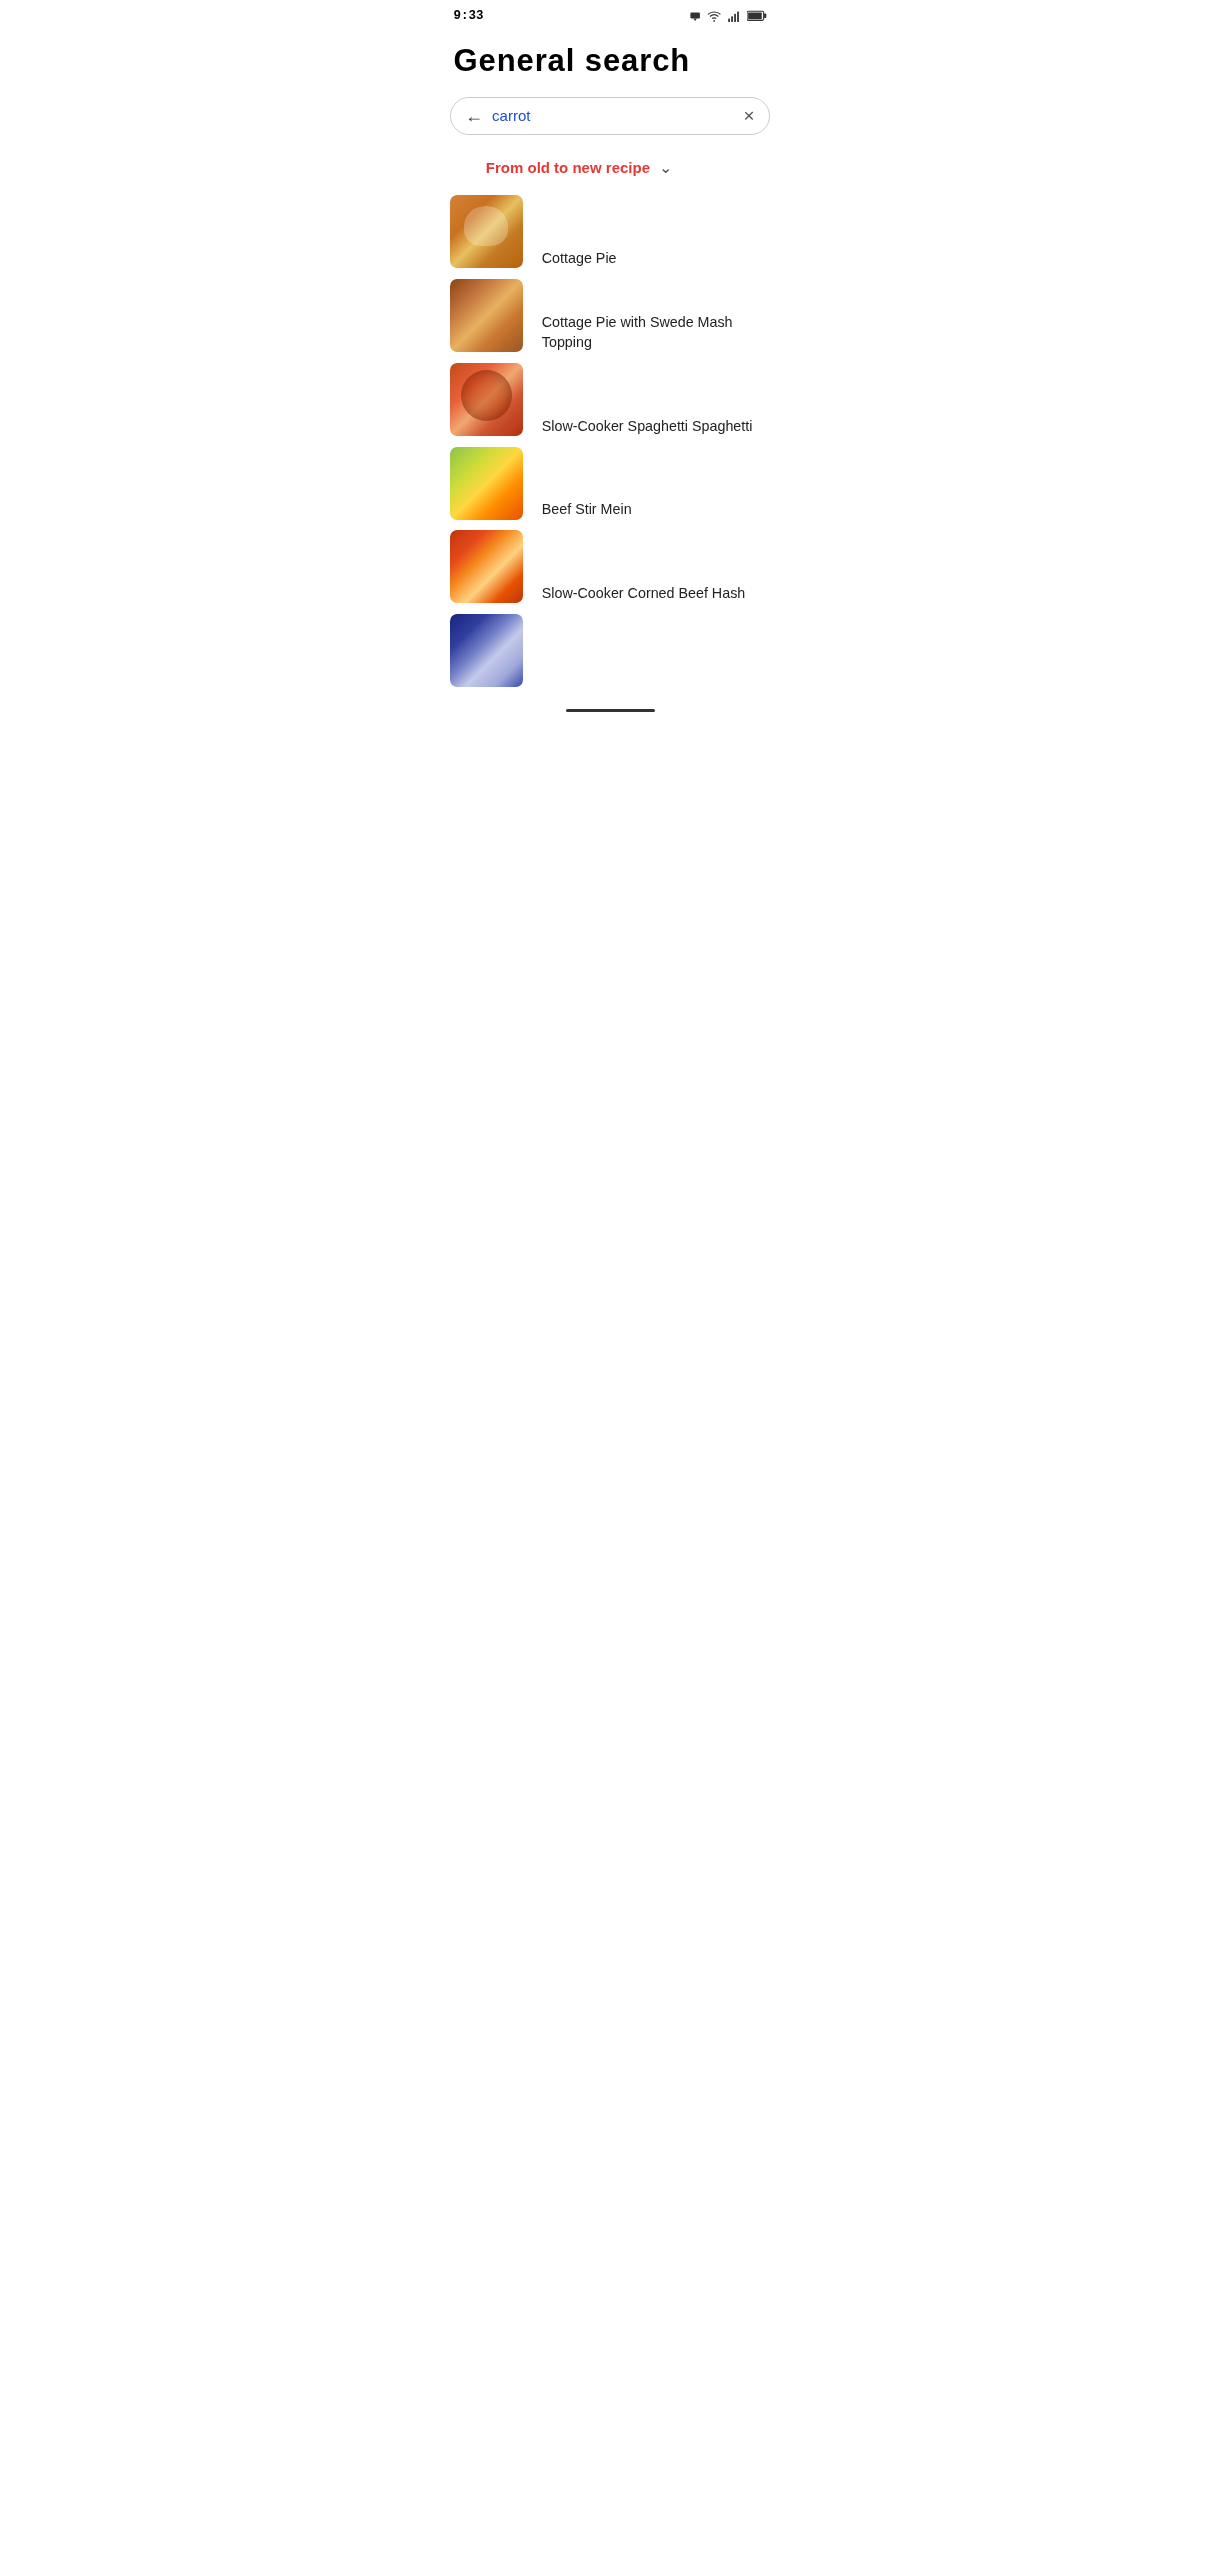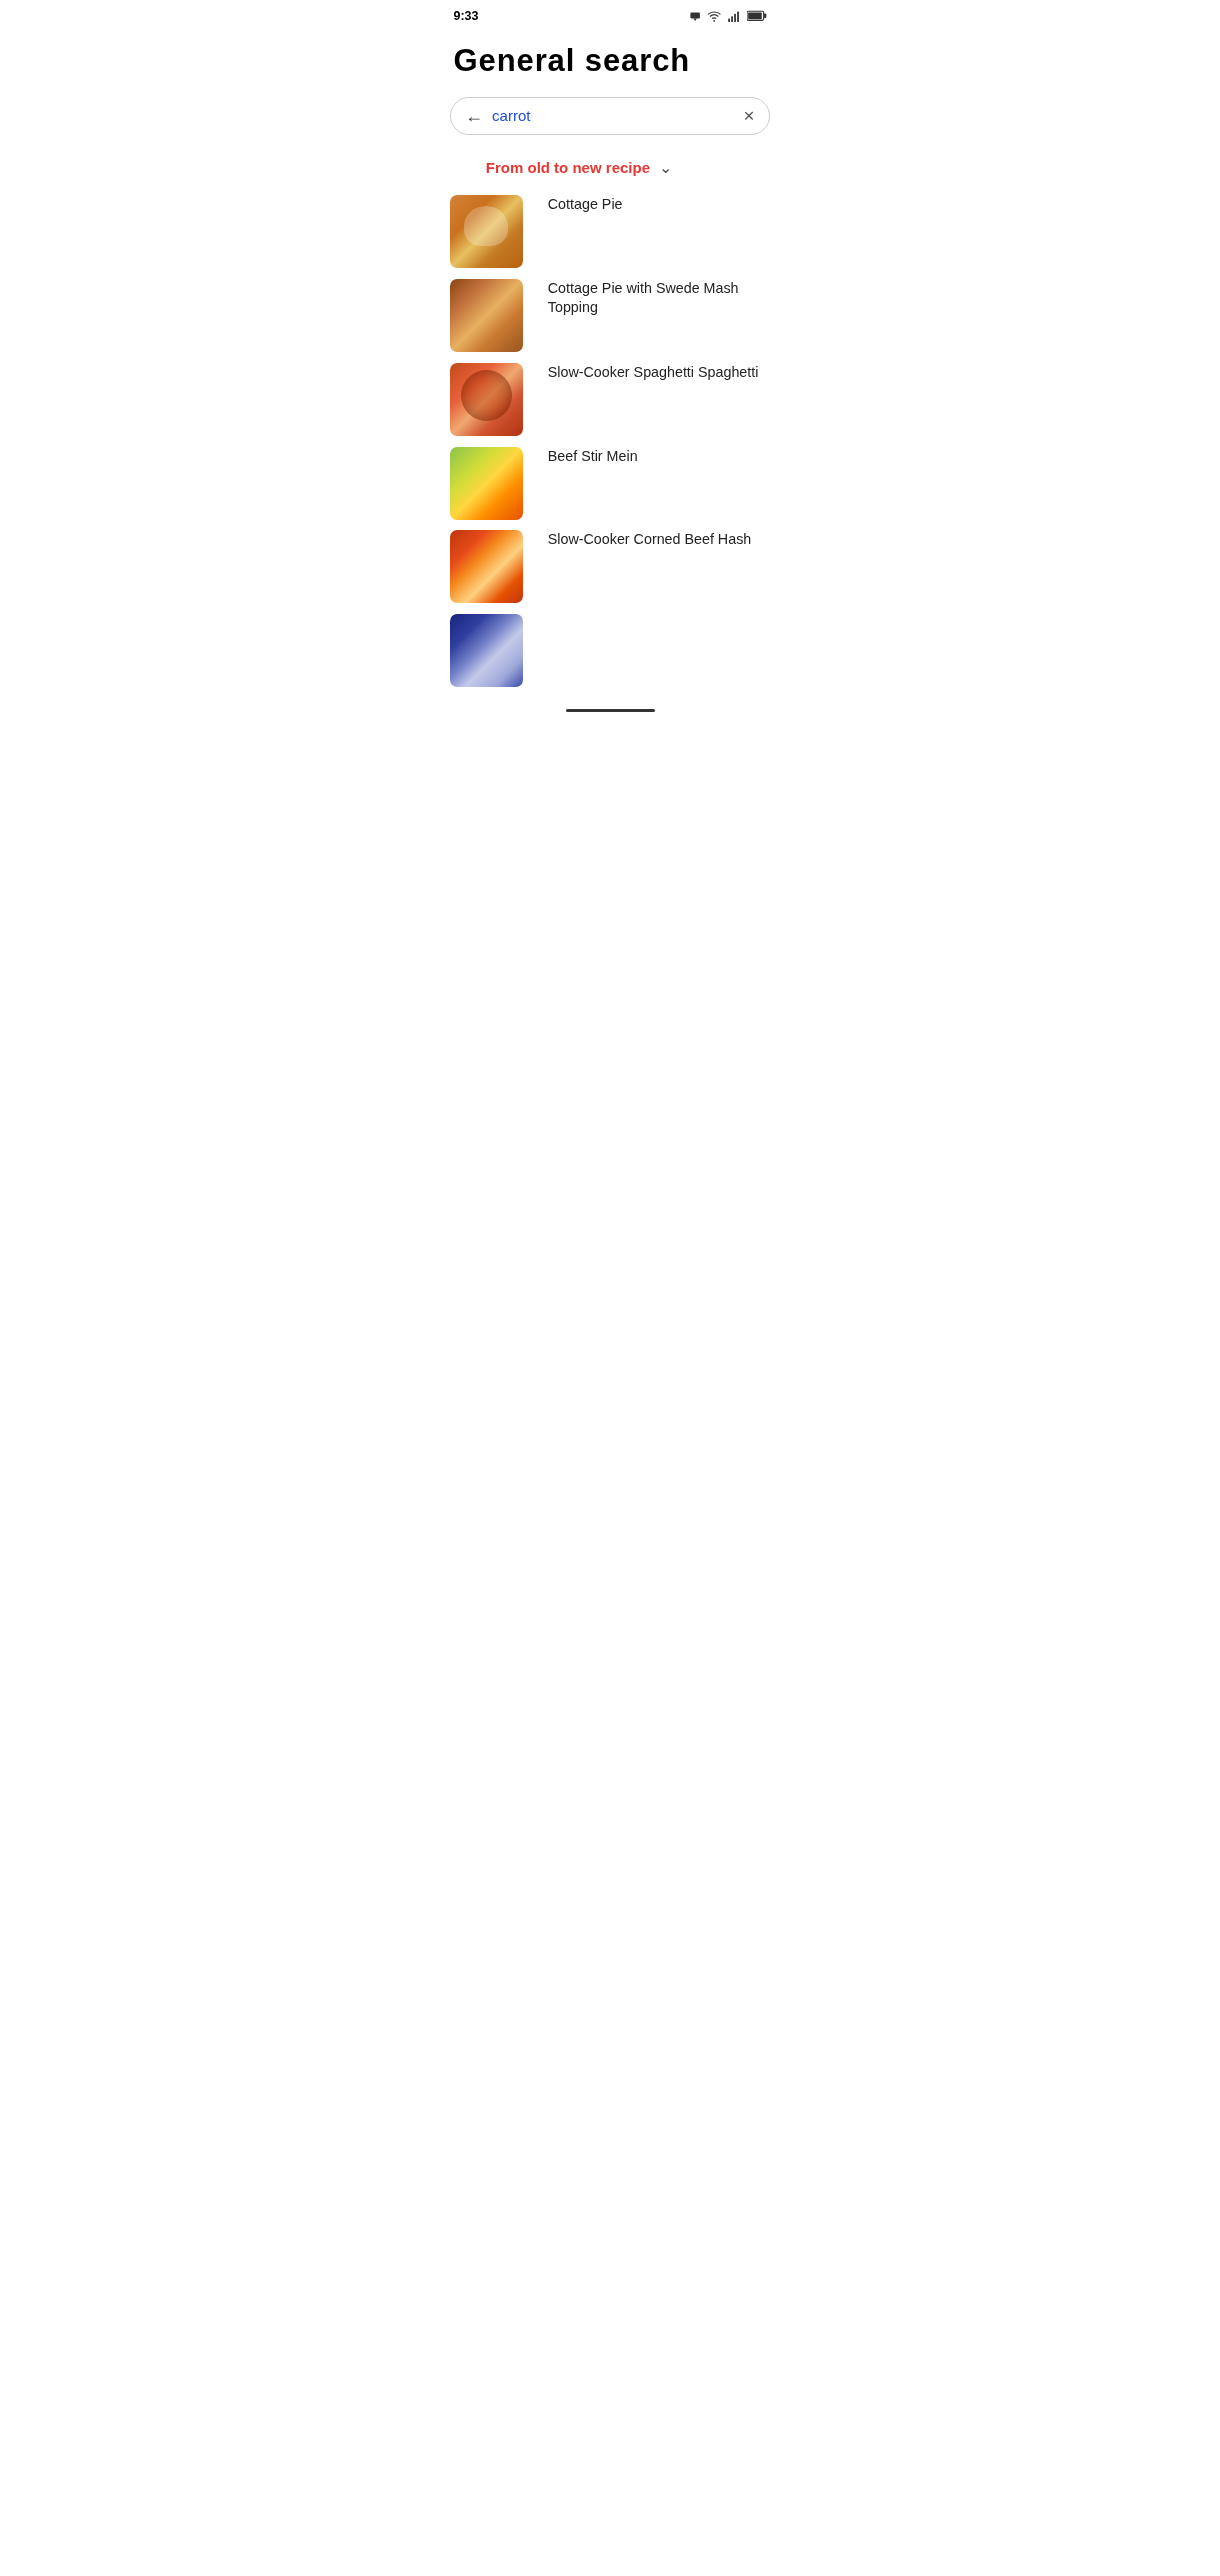--- a/index.html
+++ b/index.html
@@ -19,20 +19,21 @@
       justify-content: space-between;
       align-items: center;
       padding: 9px 18px 5.4px;
       font-size: 11.6px;
       font-weight: 600;
     }
 
     .status-time {
       font-size: 12.5px;
       font-weight: 700;
+      font-family: Liberation Mono, monospace;
     }
 
     .status-icons {
       display: flex;
       gap: 5.4px;
       align-items: center;
     }
 
     .page-title {
       font-family: Liberation Sans, sans-serif;
@@ -100,23 +101,23 @@
       color: #555;
     }
 
     .recipe-list {
       display: flex;
       flex-direction: column;
     }
 
     .recipe-item {
       display: flex;
-      align-items: flex-start;
+      align-items: flex-end;
       padding: 5.4px 14.3px;
-      gap: 25px;
+      gap: 19px;
       cursor: pointer;
       min-height: 81px;
     }
 
     .recipe-thumb {
       width: 73px;
       height: 73px;
       border-radius: 7.2px;
       flex-shrink: 0;
       overflow: hidden;

